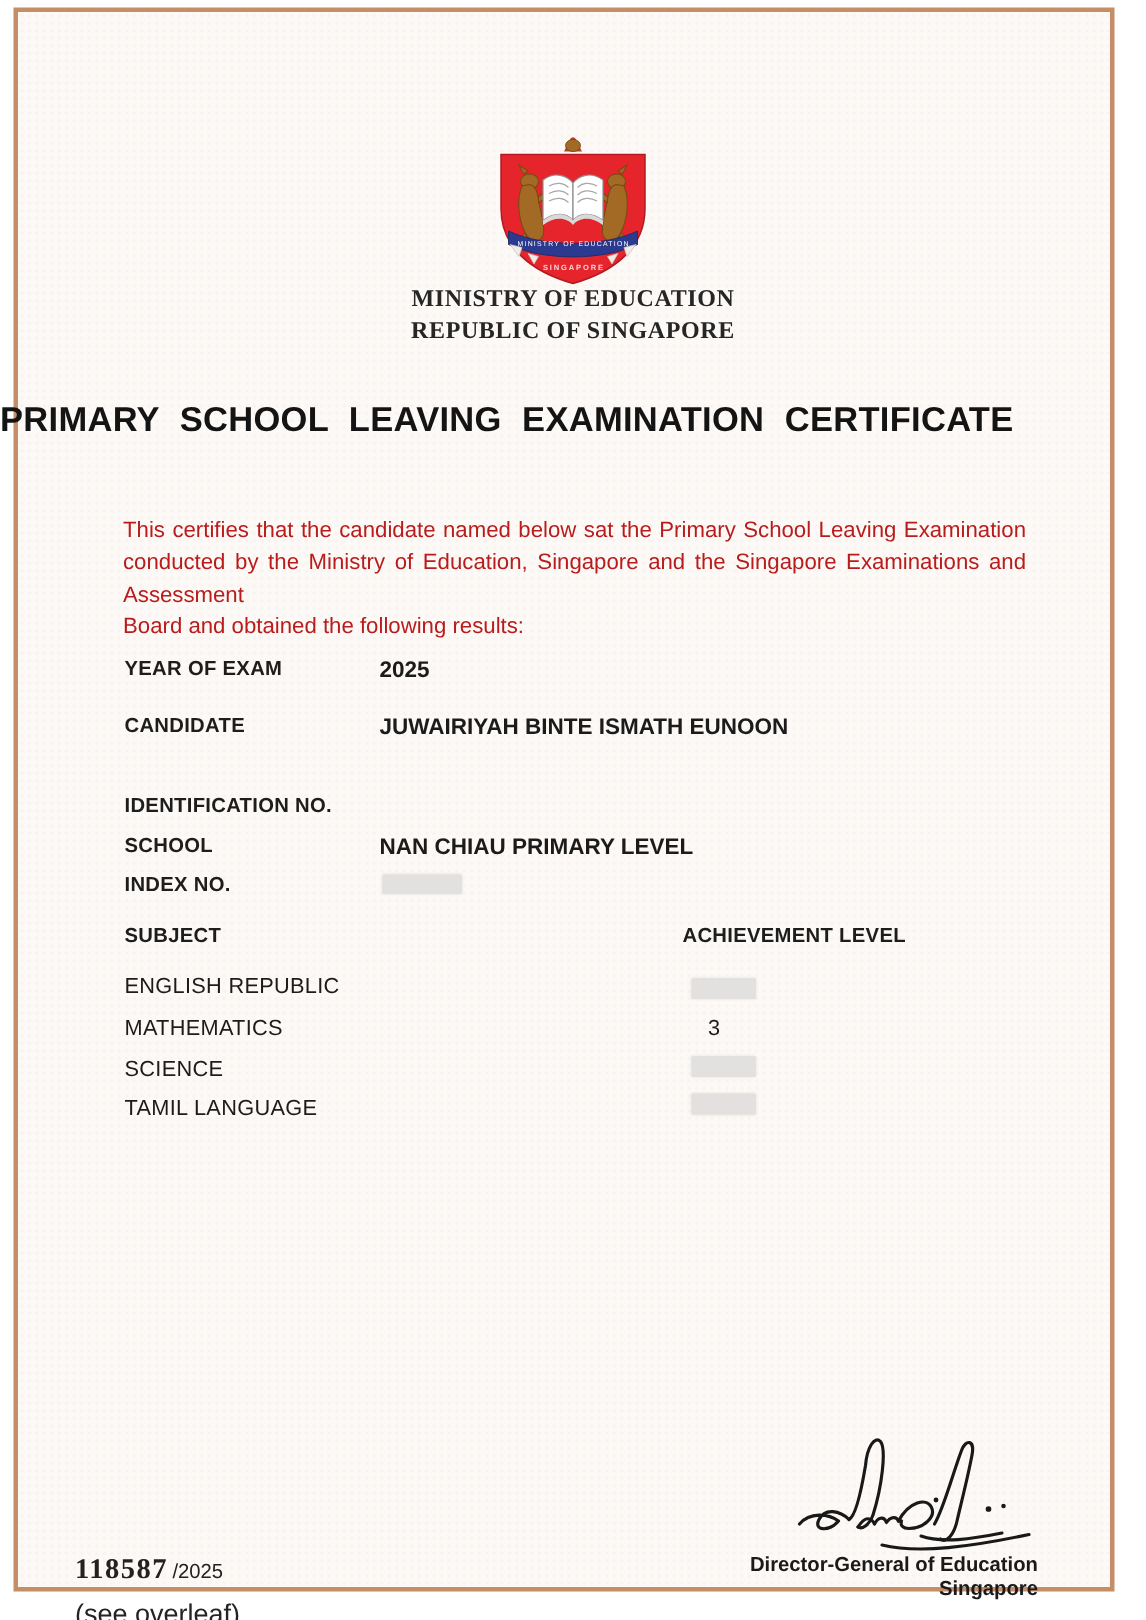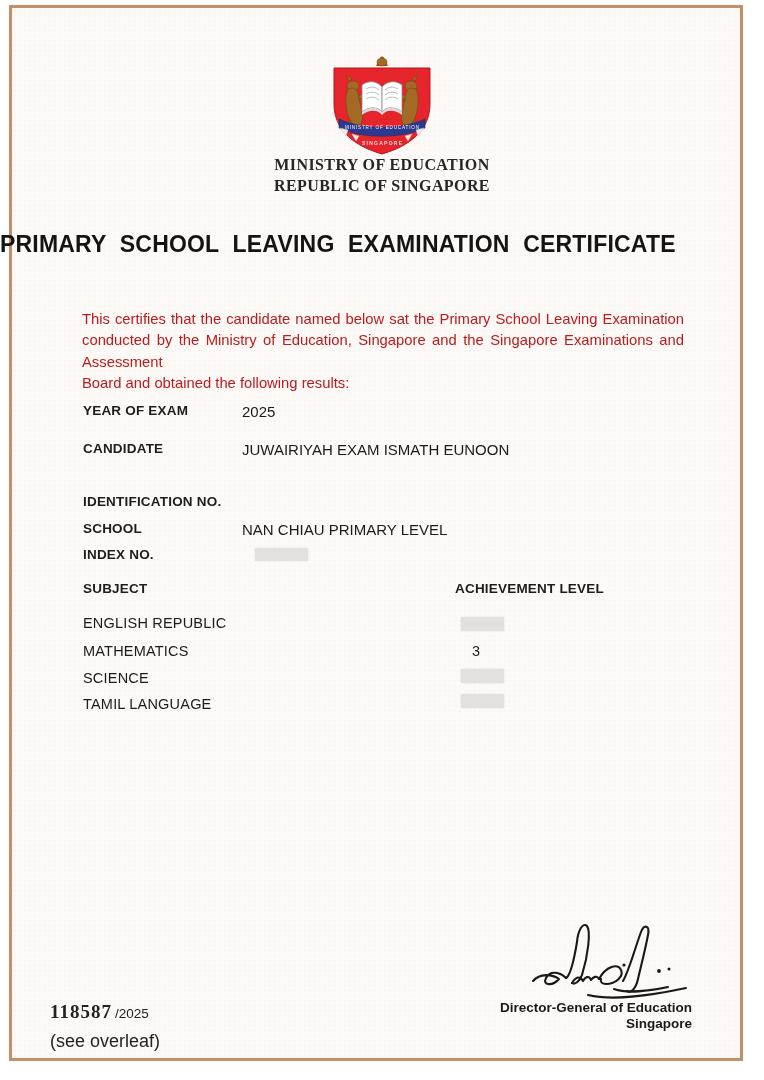--- a/index.html
+++ b/index.html
@@ -11,21 +11,21 @@
   #page{
     position:absolute;left:0;top:0;width:764px;height:1080px;
   }
   .paper{
     position:absolute;left:9px;top:5px;width:728px;height:1050px;
     border:3px solid #c68e66;
     background-color:#fcf9f6;
     background-image:radial-gradient(rgba(205,185,175,0.08) 1px, transparent 1px);
     background-size:5px 5px;
   }
-  .abs{position:absolute;}
+  .abs{position:absolute;margin-top:35px;}
   .crest-wrap{left:326px;top:56px;width:112px;height:100px;}
   .ministry{
     left:0;top:154px;width:764px;text-align:center;
     font-family:"Liberation Serif", serif;font-weight:bold;
     font-size:16px;line-height:21px;letter-spacing:0.4px;color:#262626;
   }
   .cert-title{
     left:0;top:231px;width:764px;text-align:left;
     font-weight:bold;font-size:23px;letter-spacing:0.2px;word-spacing:7px;color:#141414;
   }
@@ -34,21 +34,21 @@
   }
   .intro .just{display:block;text-align:justify;text-align-last:justify;}
   .intro .last{display:block;text-align:left;}
   .flabel{
     font-weight:bold;font-size:13.5px;letter-spacing:0.2px;color:#1d1d1d;white-space:nowrap;
   }
   .fvalue{
     font-size:15px;color:#1b1b1b;white-space:nowrap;
   }
   .lab-col{left:83px;}
-  .val-col{left:242px;}
+  .val-col{left:253px;font-weight:bold;}
   .subj{font-size:14.5px;letter-spacing:0.2px;color:#1c1c1c;white-space:nowrap;}
   .al-val{left:472px;font-size:14.5px;color:#1b1b1b;}
   .redact{
     background:#e3e1df;box-shadow:0 0 2px #e3e1df;border-radius:1px;
   }
   .sig-block{left:468px;top:1000px;width:224px;text-align:right;
     font-weight:bold;font-size:13.5px;line-height:16px;color:#1a1a1a;}
   .serial{left:50px;top:1001px;white-space:nowrap;}
   .serial .num{font-family:"Liberation Serif", serif;font-weight:600;font-size:19px;letter-spacing:1px;color:#222;}
   .serial .yr{font-size:13.5px;margin-left:3px;color:#222;}
@@ -120,21 +120,21 @@
   <div class="abs intro">
     <span class="just">This certifies that the candidate named below sat the Primary School Leaving Examination</span>
     <span class="just">conducted by the Ministry of Education, Singapore and the Singapore Examinations and Assessment</span>
     <span class="last">Board and obtained the following results:</span>
   </div>
 
   <div class="abs flabel lab-col" style="top:403px">YEAR OF EXAM</div>
   <div class="abs fvalue val-col" style="top:403px">2025</div>
 
   <div class="abs flabel lab-col" style="top:441px">CANDIDATE</div>
-  <div class="abs fvalue val-col" style="top:441px">JUWAIRIYAH EXAM ISMATH EUNOON</div>
+  <div class="abs fvalue val-col" style="top:441px">JUWAIRIYAH BINTE ISMATH EUNOON</div>
 
   <div class="abs flabel lab-col" style="top:494px">IDENTIFICATION NO.</div>
   <div class="abs fvalue val-col" style="top:494px"></div>
 
   <div class="abs flabel lab-col" style="top:521px">SCHOOL</div>
   <div class="abs fvalue val-col" style="top:521px">NAN CHIAU PRIMARY LEVEL</div>
 
   <div class="abs flabel lab-col" style="top:547px">INDEX NO.</div>
   <div class="abs redact" style="left:255px;top:548px;width:53px;height:13px"></div>
 

